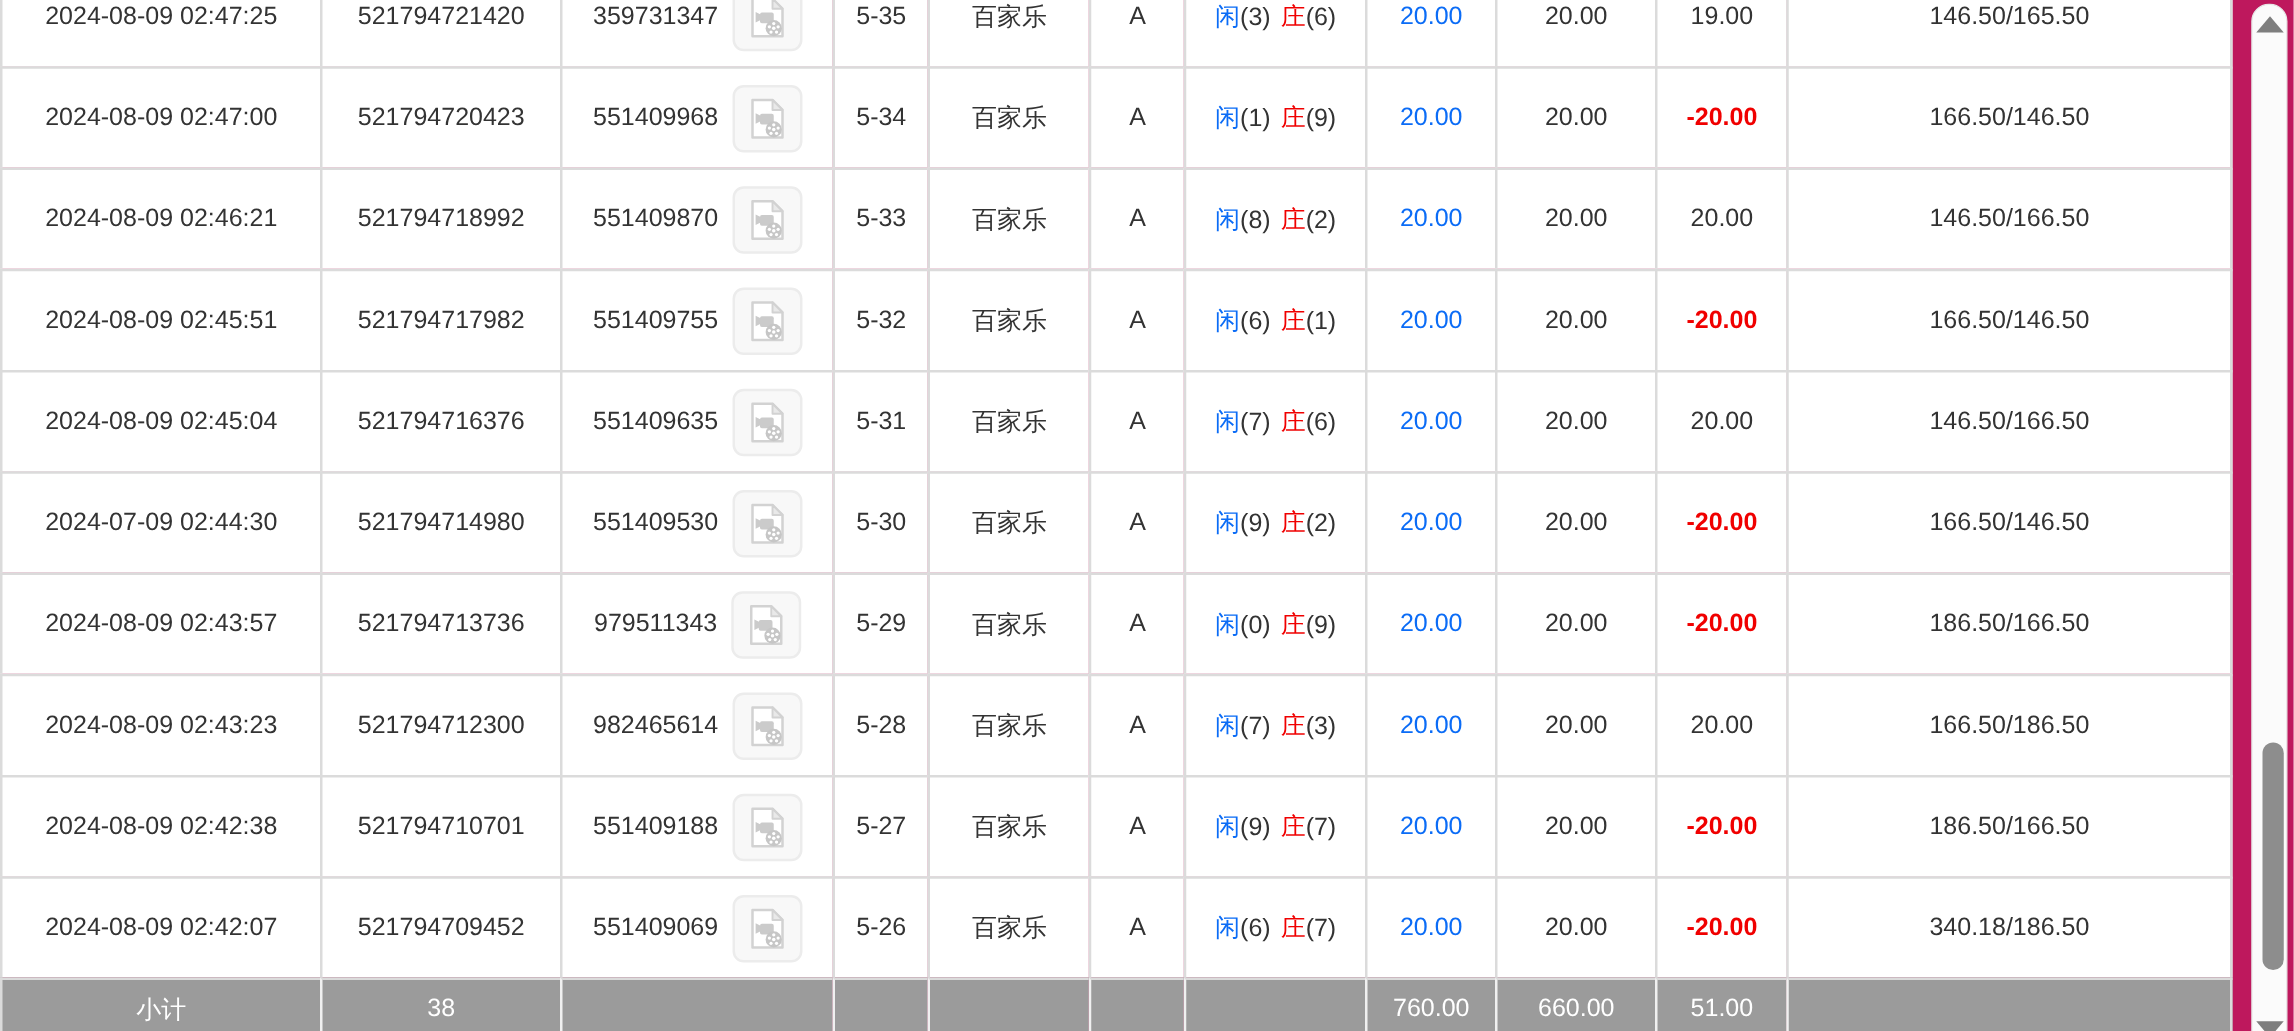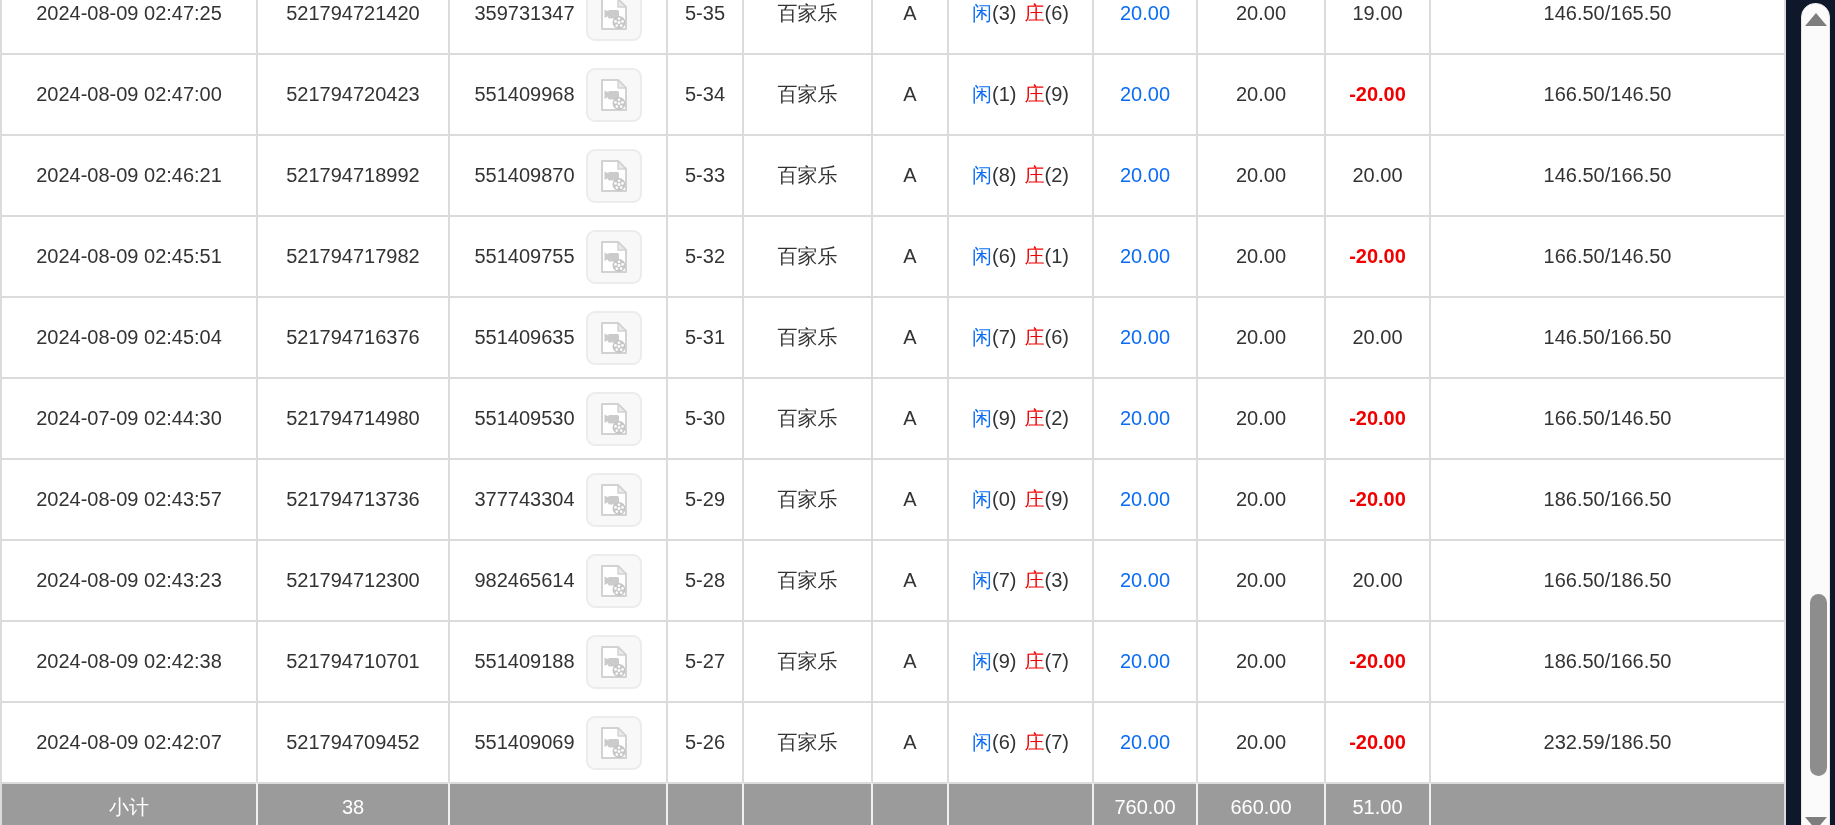--- a/index.html
+++ b/index.html
@@ -9,21 +9,21 @@
     height: 825px;
     overflow: hidden;
     background: #ffffff;
     font-family: "Liberation Sans", "DejaVu Sans", sans-serif;
   }
   .stage {
     position: relative;
     width: 1835px;
     height: 825px;
     overflow: hidden;
-    background: #0f172a;
+    background: #be185d;
   }
 
   
   table.records {
     position: absolute;
     left: 0;
     top: -28px;
     width: 1786px;
     border-collapse: separate;
     border-spacing: 0;
@@ -336,21 +336,21 @@
     <td class="blue">20.00</td>
     <td>20.00</td>
     <td class="win neg">-20.00</td>
     <td>166.50/146.50</td>
   </tr>
         <tr>
     <td>2024-08-09 02:43:57</td>
     <td>521794713736</td>
     <td>
       <span class="round-cell-inner">
-        <span>377743304</span>
+        <span>979511343</span>
         <span class="icon-btn">
           <svg width="32" height="34" viewBox="0 0 32 34" aria-hidden="true">
             <path d="M4 2 H20 L28 10 V32 H4 Z" fill="#ffffff" stroke="#d2d2d2" stroke-width="2" stroke-linejoin="round"></path>
             <path d="M20 2 V10 H28 Z" fill="#e9e9e9" stroke="#d2d2d2" stroke-width="1.5" stroke-linejoin="round"></path>
             <path d="M10.5 14.5 L6.5 12.5 V21 L10.5 19 Z" fill="#cbcbcb"></path>
             <rect x="10" y="13" width="11" height="8.5" rx="1.5" fill="#cbcbcb"></rect>
             <circle cx="21" cy="25.5" r="6.5" fill="#c6c6c6"></circle>
             <circle cx="21" cy="25.5" r="1.4" fill="#ffffff"></circle>
             <circle cx="21" cy="21.8" r="1.3" fill="#ffffff"></circle>
             <circle cx="24.5" cy="24.4" r="1.3" fill="#ffffff"></circle>
@@ -457,21 +457,21 @@
         </span>
       </span>
     </td>
     <td>5-26</td>
     <td>百家乐</td>
     <td>A</td>
     <td><span class="blue">闲</span><span>(6)</span><span class="result-sep"></span><span class="red">庄</span><span>(7)</span></td>
     <td class="blue">20.00</td>
     <td>20.00</td>
     <td class="win neg">-20.00</td>
-    <td>232.59/186.50</td>
+    <td>340.18/186.50</td>
   </tr>
       </tbody>
     <tbody class="subtotal">
       <tr>
         <td>小计</td>
         <td>38</td>
         <td></td>
         <td></td>
         <td></td>
         <td></td>

